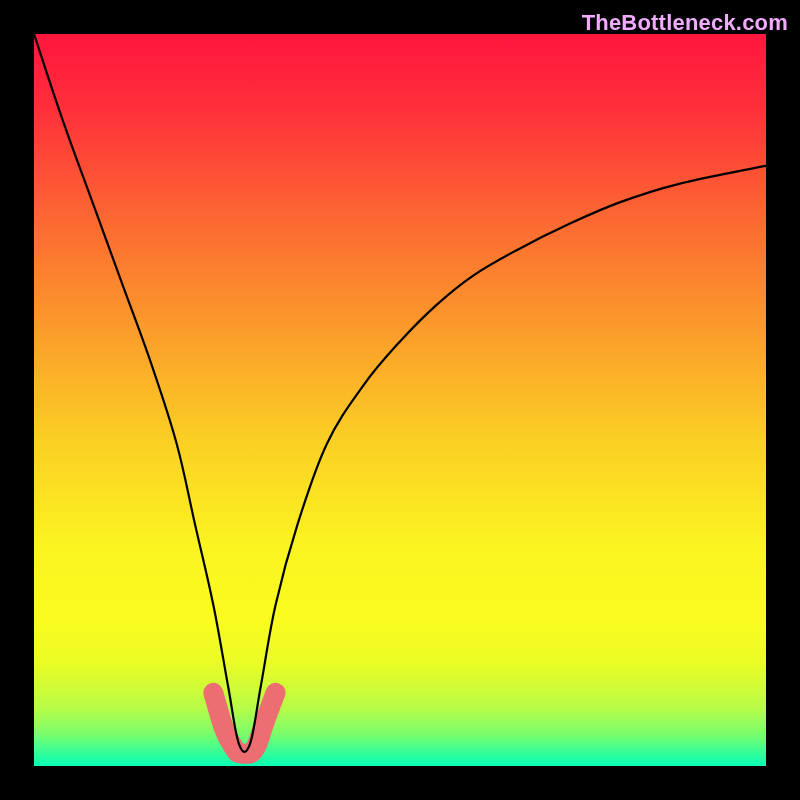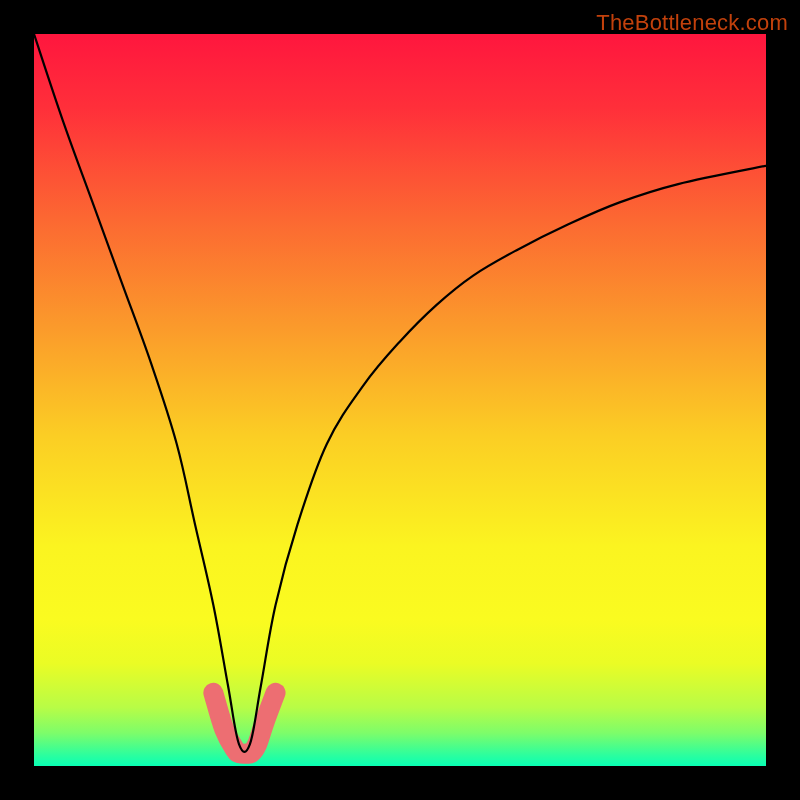--- a/index.html
+++ b/index.html
@@ -15,23 +15,23 @@
     position: absolute;
     left: 34px;
     top: 34px;
     width: 732px;
     height: 732px;
   }
   .watermark {
     position: absolute;
     top: 10px;
     right: 12px;
-    color: #c2410c;
+    color: #f0abfc;
     font-size: 22px;
-    font-weight: 400;
+    font-weight: 700;
     letter-spacing: 0.2px;
   }
   svg {
     display: block;
   }
 </style>
 </head>
 <body>
 
 <div class="frame">

